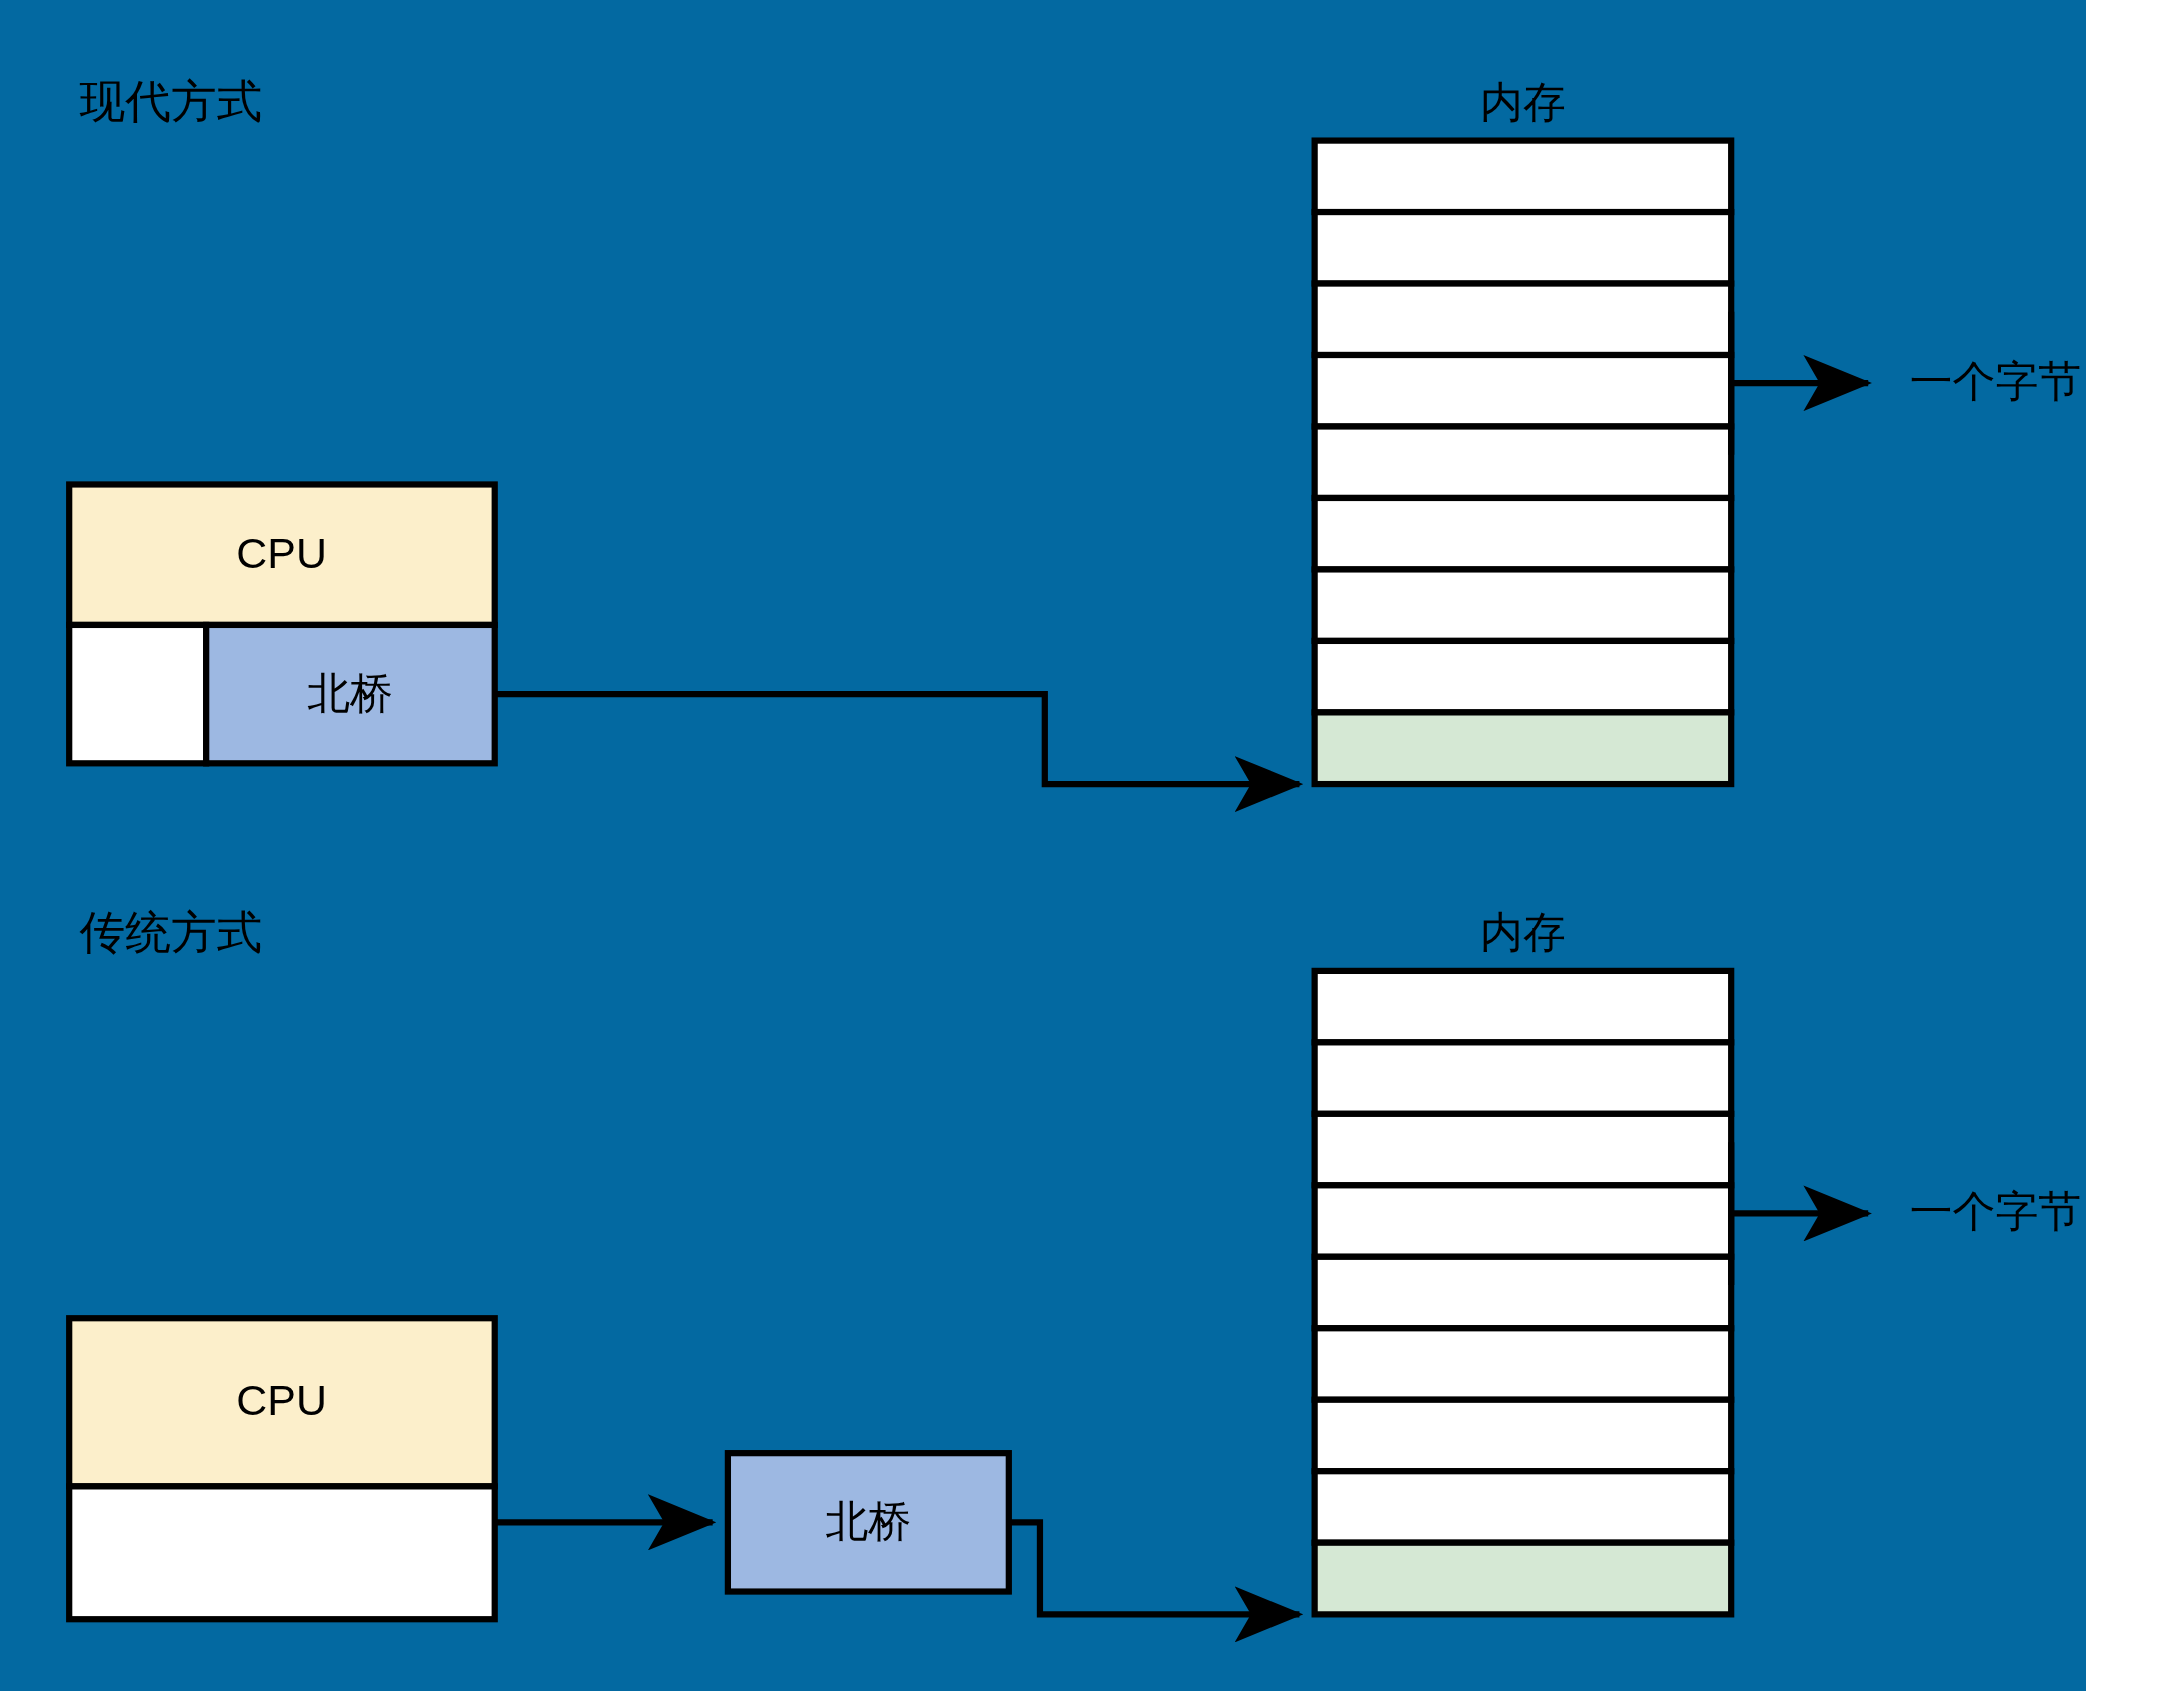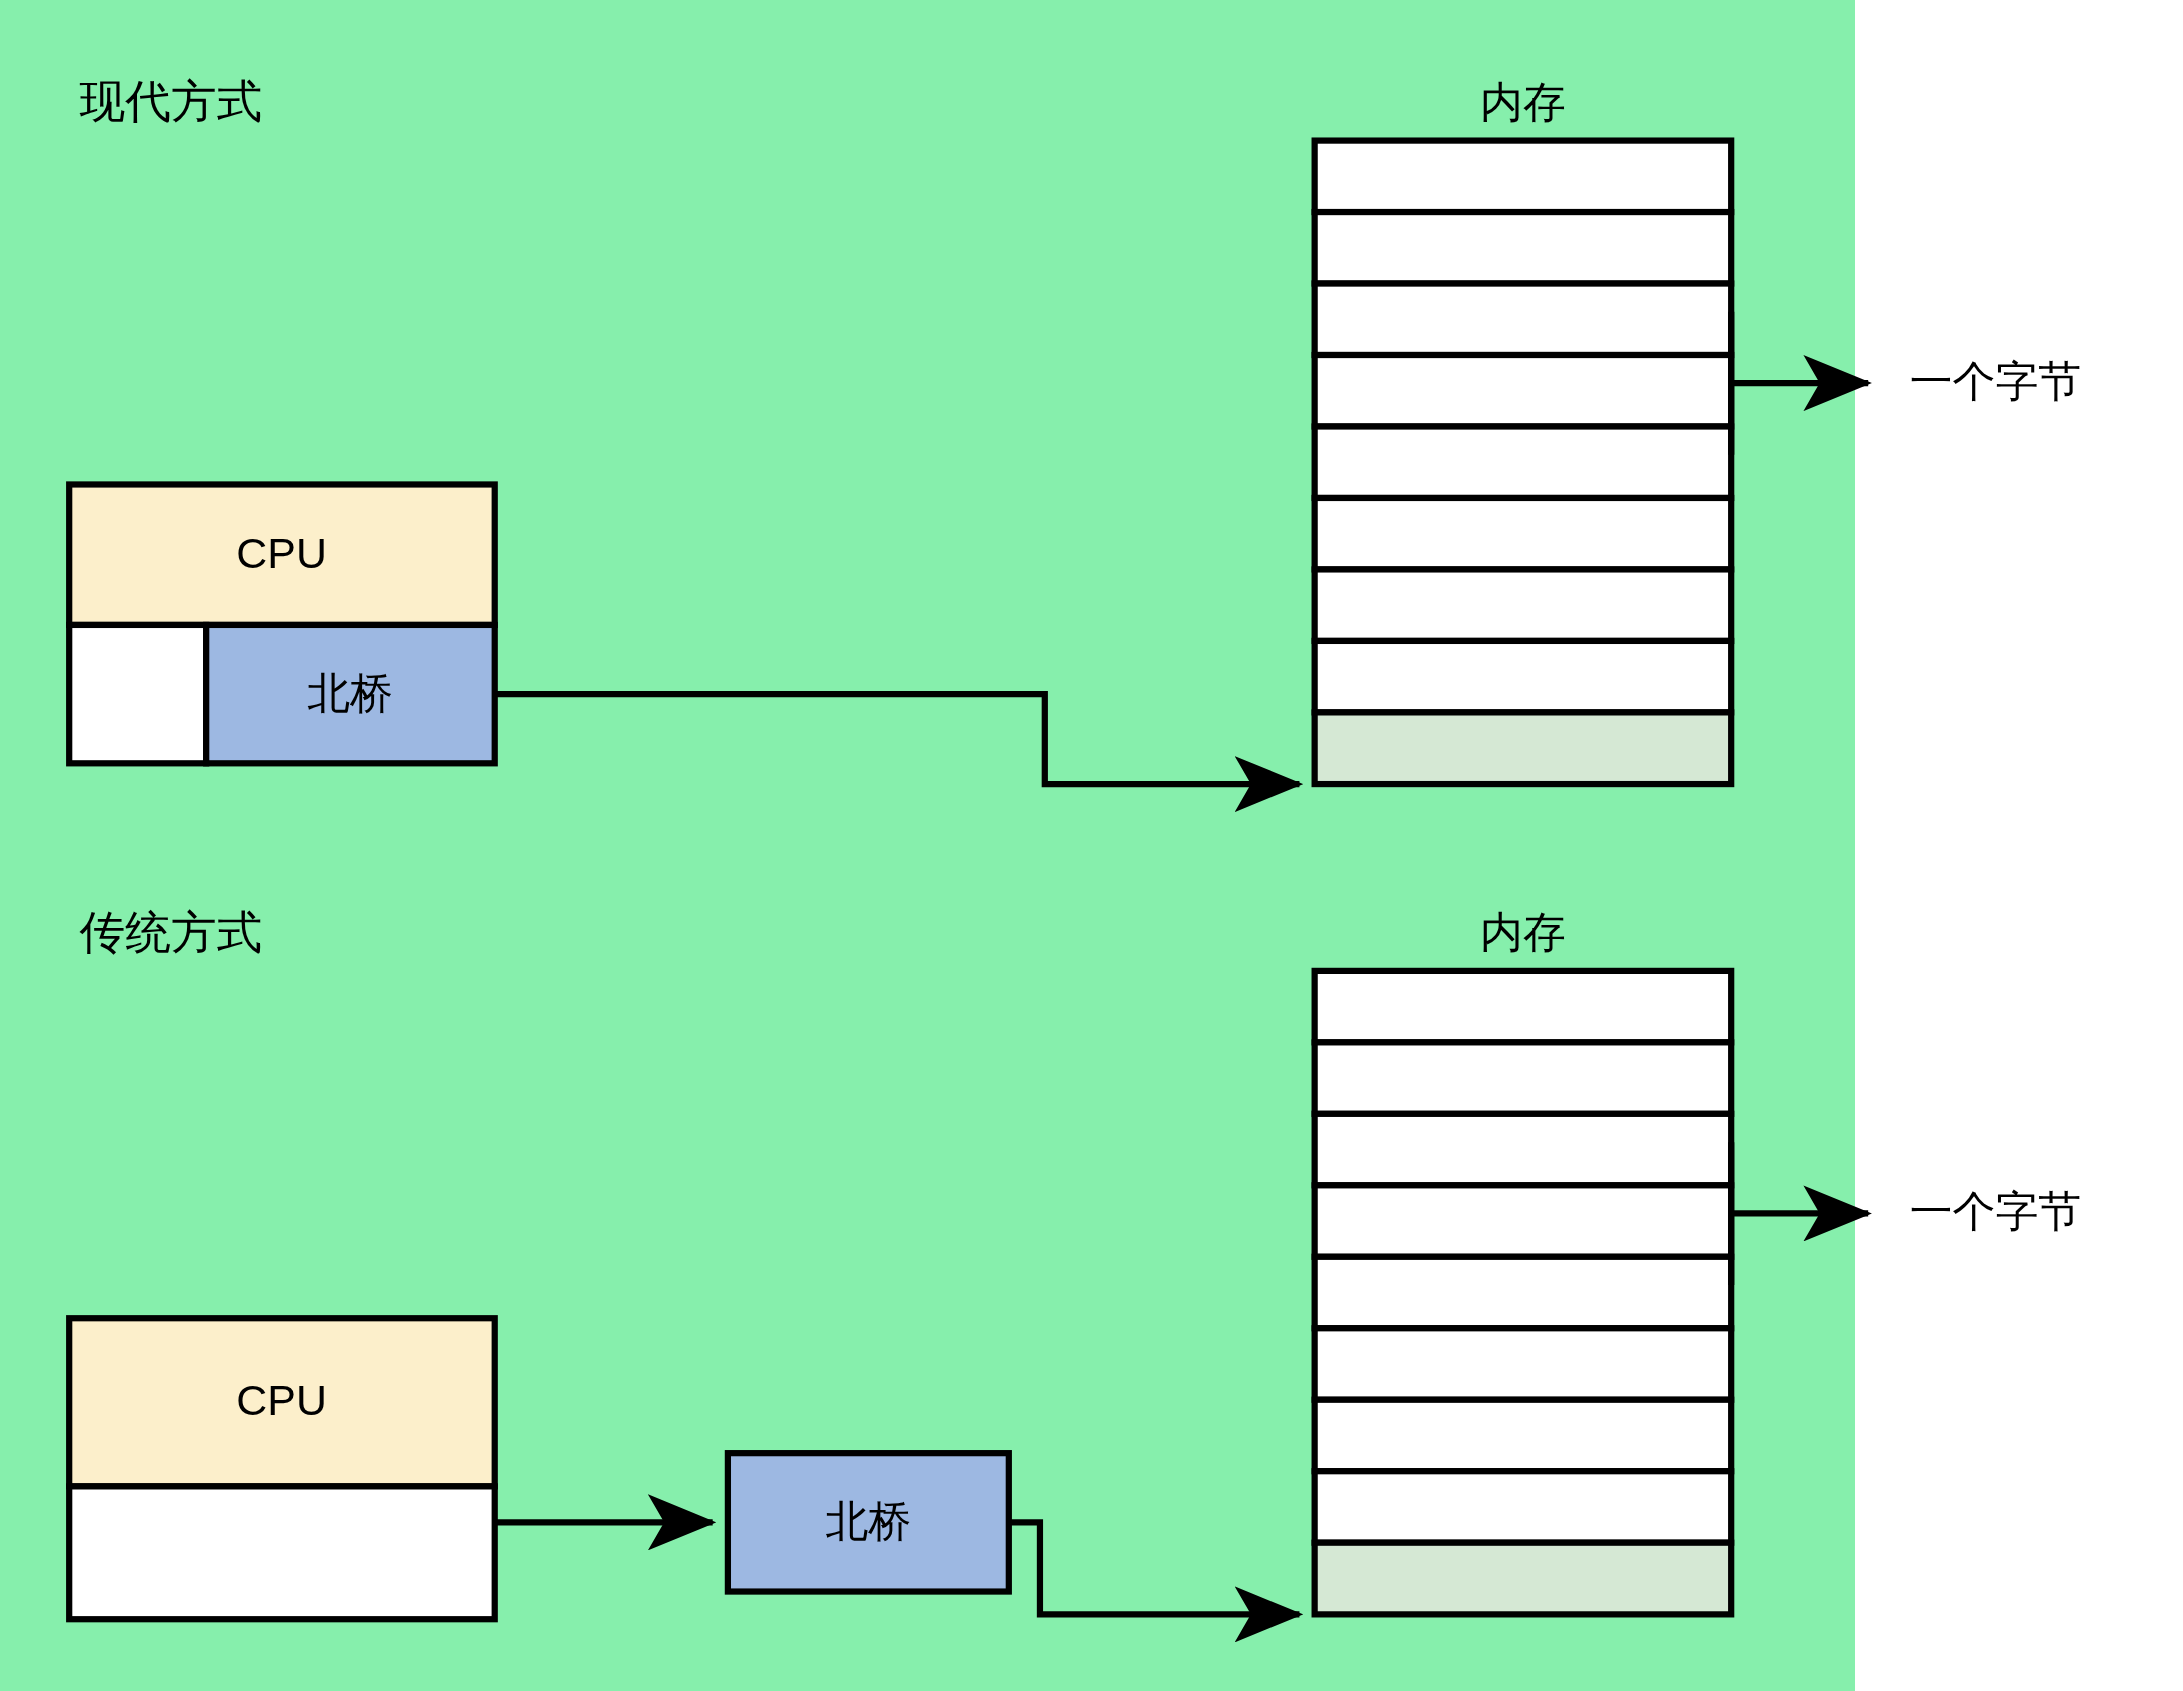--- a/index.html
+++ b/index.html
@@ -8,23 +8,23 @@
     background: #ffffff;
   }
   body {
     width: 2183px;
     height: 1692px;
     font-family: "Liberation Sans", "DejaVu Sans", sans-serif;
     overflow: hidden;
   }
   #canvas {
     position: relative;
-    width: 1855px;
+    width: 2086px;
     height: 1692px;
-    background: #86efac;
+    background: #0369a1;
   }
   svg#diagram {
     position: absolute;
     top: 0;
     left: 0;
     width: 2183px;
     height: 1692px;
     display: block;
   }
   .box-stroke {

